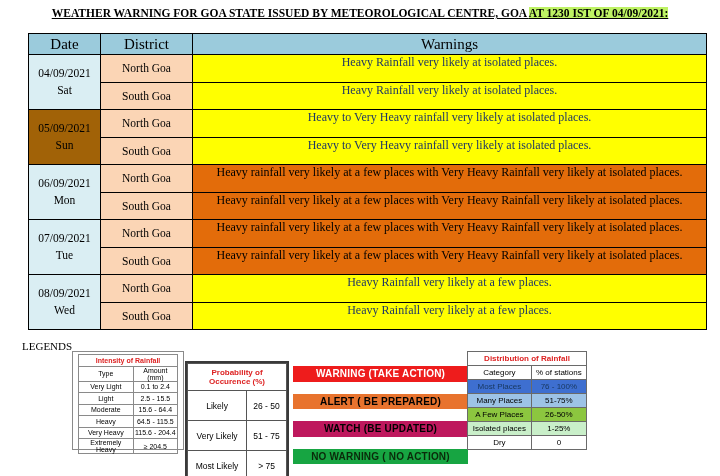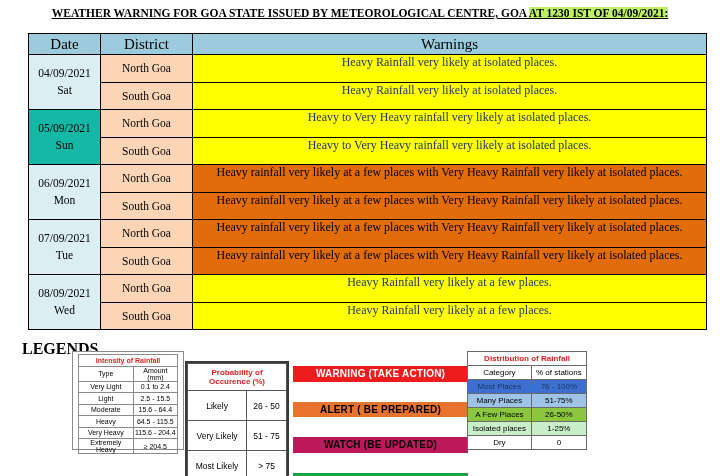--- a/index.html
+++ b/index.html
@@ -15,38 +15,38 @@
              table-layout:fixed;width:678px;}
   table.main th, table.main td{border:1.5px solid #000;padding:0;overflow:hidden;}
   table.main th{height:20px;font-weight:normal;font-size:15px;text-align:center;}
   .col-date{width:72px;}
   .col-district{width:92px;}
   .col-warn{width:514px;}
   td.date-cell{text-align:center;font-size:11.5px;line-height:1.5;}
   td.district-cell{text-align:center;font-size:11.5px;height:26.5px;}
   td.warning-cell{text-align:center;vertical-align:top;font-size:12px;padding-top:2px;height:26.5px;}
   
-  .legends-label{position:absolute;left:22px;top:340px;font-size:16px;font-weight:bold;color:#000;}
+  .legends-label{position:absolute;left:22px;top:340px;font-size:11px;font-weight:normal;color:#000;}
   .legends{position:absolute;left:0;top:0;width:720px;height:476px;
            font-family:"Liberation Sans", sans-serif;}
   .lg-box{position:absolute;background:#fff;}
   
   .intensity-outer{left:72px;top:351px;width:112px;height:99px;border:1px solid #8a8a8a;padding:2px 0 0 5px;box-sizing:border-box;}
   table.lg{border-collapse:collapse;}
   table.intensity{width:100px;}
   table.intensity td{border:1px solid #8a8a8a;font-size:7px;text-align:center;color:#000;height:10.5px;padding:0 1px;}
   table.intensity td.lg-title{color:#d22;font-weight:bold;font-size:7px;}
   
   .prob-outer{left:185px;top:361px;width:104px;border:2px solid #3a3a3a;box-sizing:border-box;}
   table.probability{width:100%;}
   table.probability td{border:1px solid #555;font-size:8.5px;text-align:center;color:#000;height:21px;padding:4px;margin-top:24px;}
   table.probability td.lg-title{color:#d22;font-weight:bold;font-size:8px;height:16px;}
   
   .actions{left:293px;top:366px;width:175px;}
-  .action-bar{height:15.5px;margin-bottom:20px;display:flex;align-items:center;justify-content:center;
+  .action-bar{height:15.5px;margin-bottom:12px;display:flex;align-items:center;justify-content:center;
               font-size:10px;font-weight:bold;letter-spacing:.2px;}
   
   .dist-outer{left:467px;top:351px;width:112px;}
   table.distribution{width:120px;}
   table.distribution td{border:1px solid #6a6a6a;font-size:8px;text-align:center;height:13px;padding:0 1px;}
   table.distribution td.lg-title{color:#d22;font-weight:bold;font-size:8px;}
 </style>
 </head>
 <body>
 
@@ -78,21 +78,21 @@
             <div>Sat</div>
           </td>
           <td class="district-cell" style="background: rgb(251, 213, 181);">North Goa</td>
           <td class="warning-cell" style="background: rgb(255, 255, 0); color: rgb(32, 56, 100);">Heavy Rainfall very likely at isolated places.</td>
         </tr>
         <tr>
           <td class="district-cell" style="background: rgb(251, 213, 181);">South Goa</td>
           <td class="warning-cell" style="background: rgb(255, 255, 0); color: rgb(32, 56, 100);">Heavy Rainfall very likely at isolated places.</td>
         </tr>
         <tr>
-          <td class="date-cell" rowspan="2" style="background: #14b8a6;">
+          <td class="date-cell" rowspan="2" style="background: #a16207;">
             <div>05/09/2021</div>
             <div>Sun</div>
           </td>
           <td class="district-cell" style="background: rgb(251, 213, 181);">North Goa</td>
           <td class="warning-cell" style="background: rgb(255, 255, 0); color: rgb(32, 56, 100);">Heavy to Very Heavy rainfall very likely at isolated places.</td>
         </tr>
         <tr>
           <td class="district-cell" style="background: rgb(251, 213, 181);">South Goa</td>
           <td class="warning-cell" style="background: rgb(255, 255, 0); color: rgb(32, 56, 100);">Heavy to Very Heavy rainfall very likely at isolated places.</td>
         </tr>

